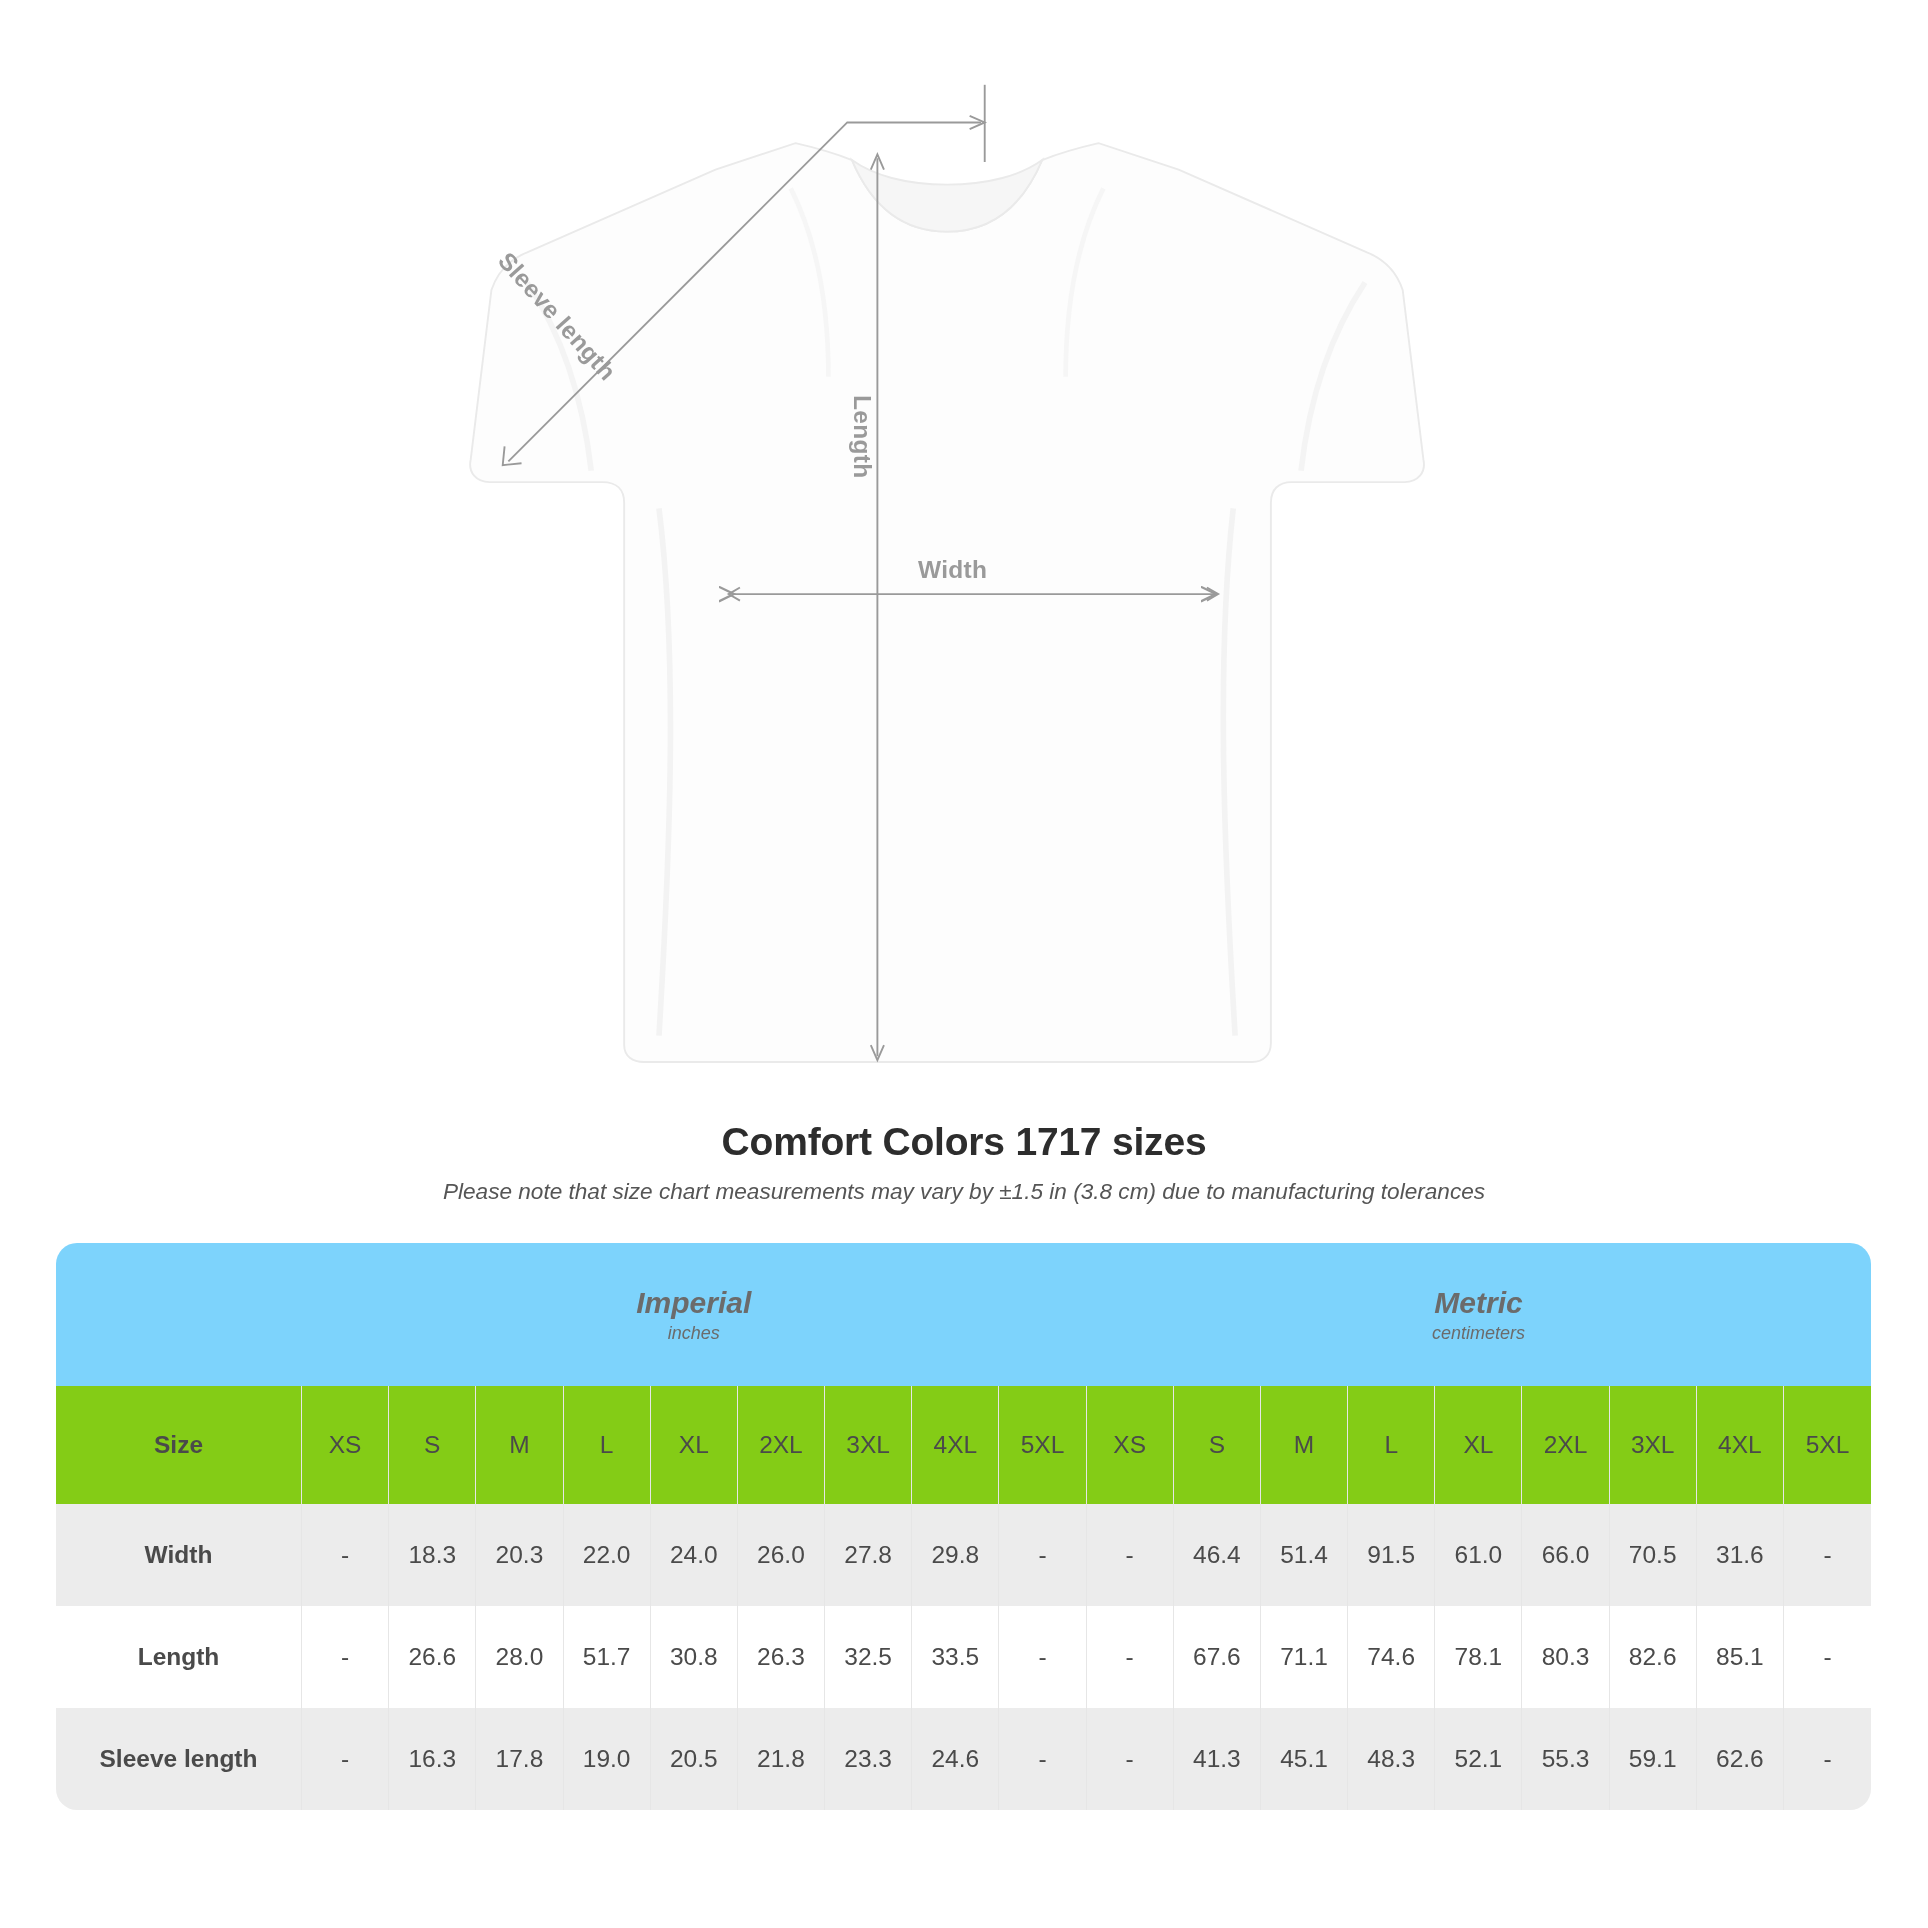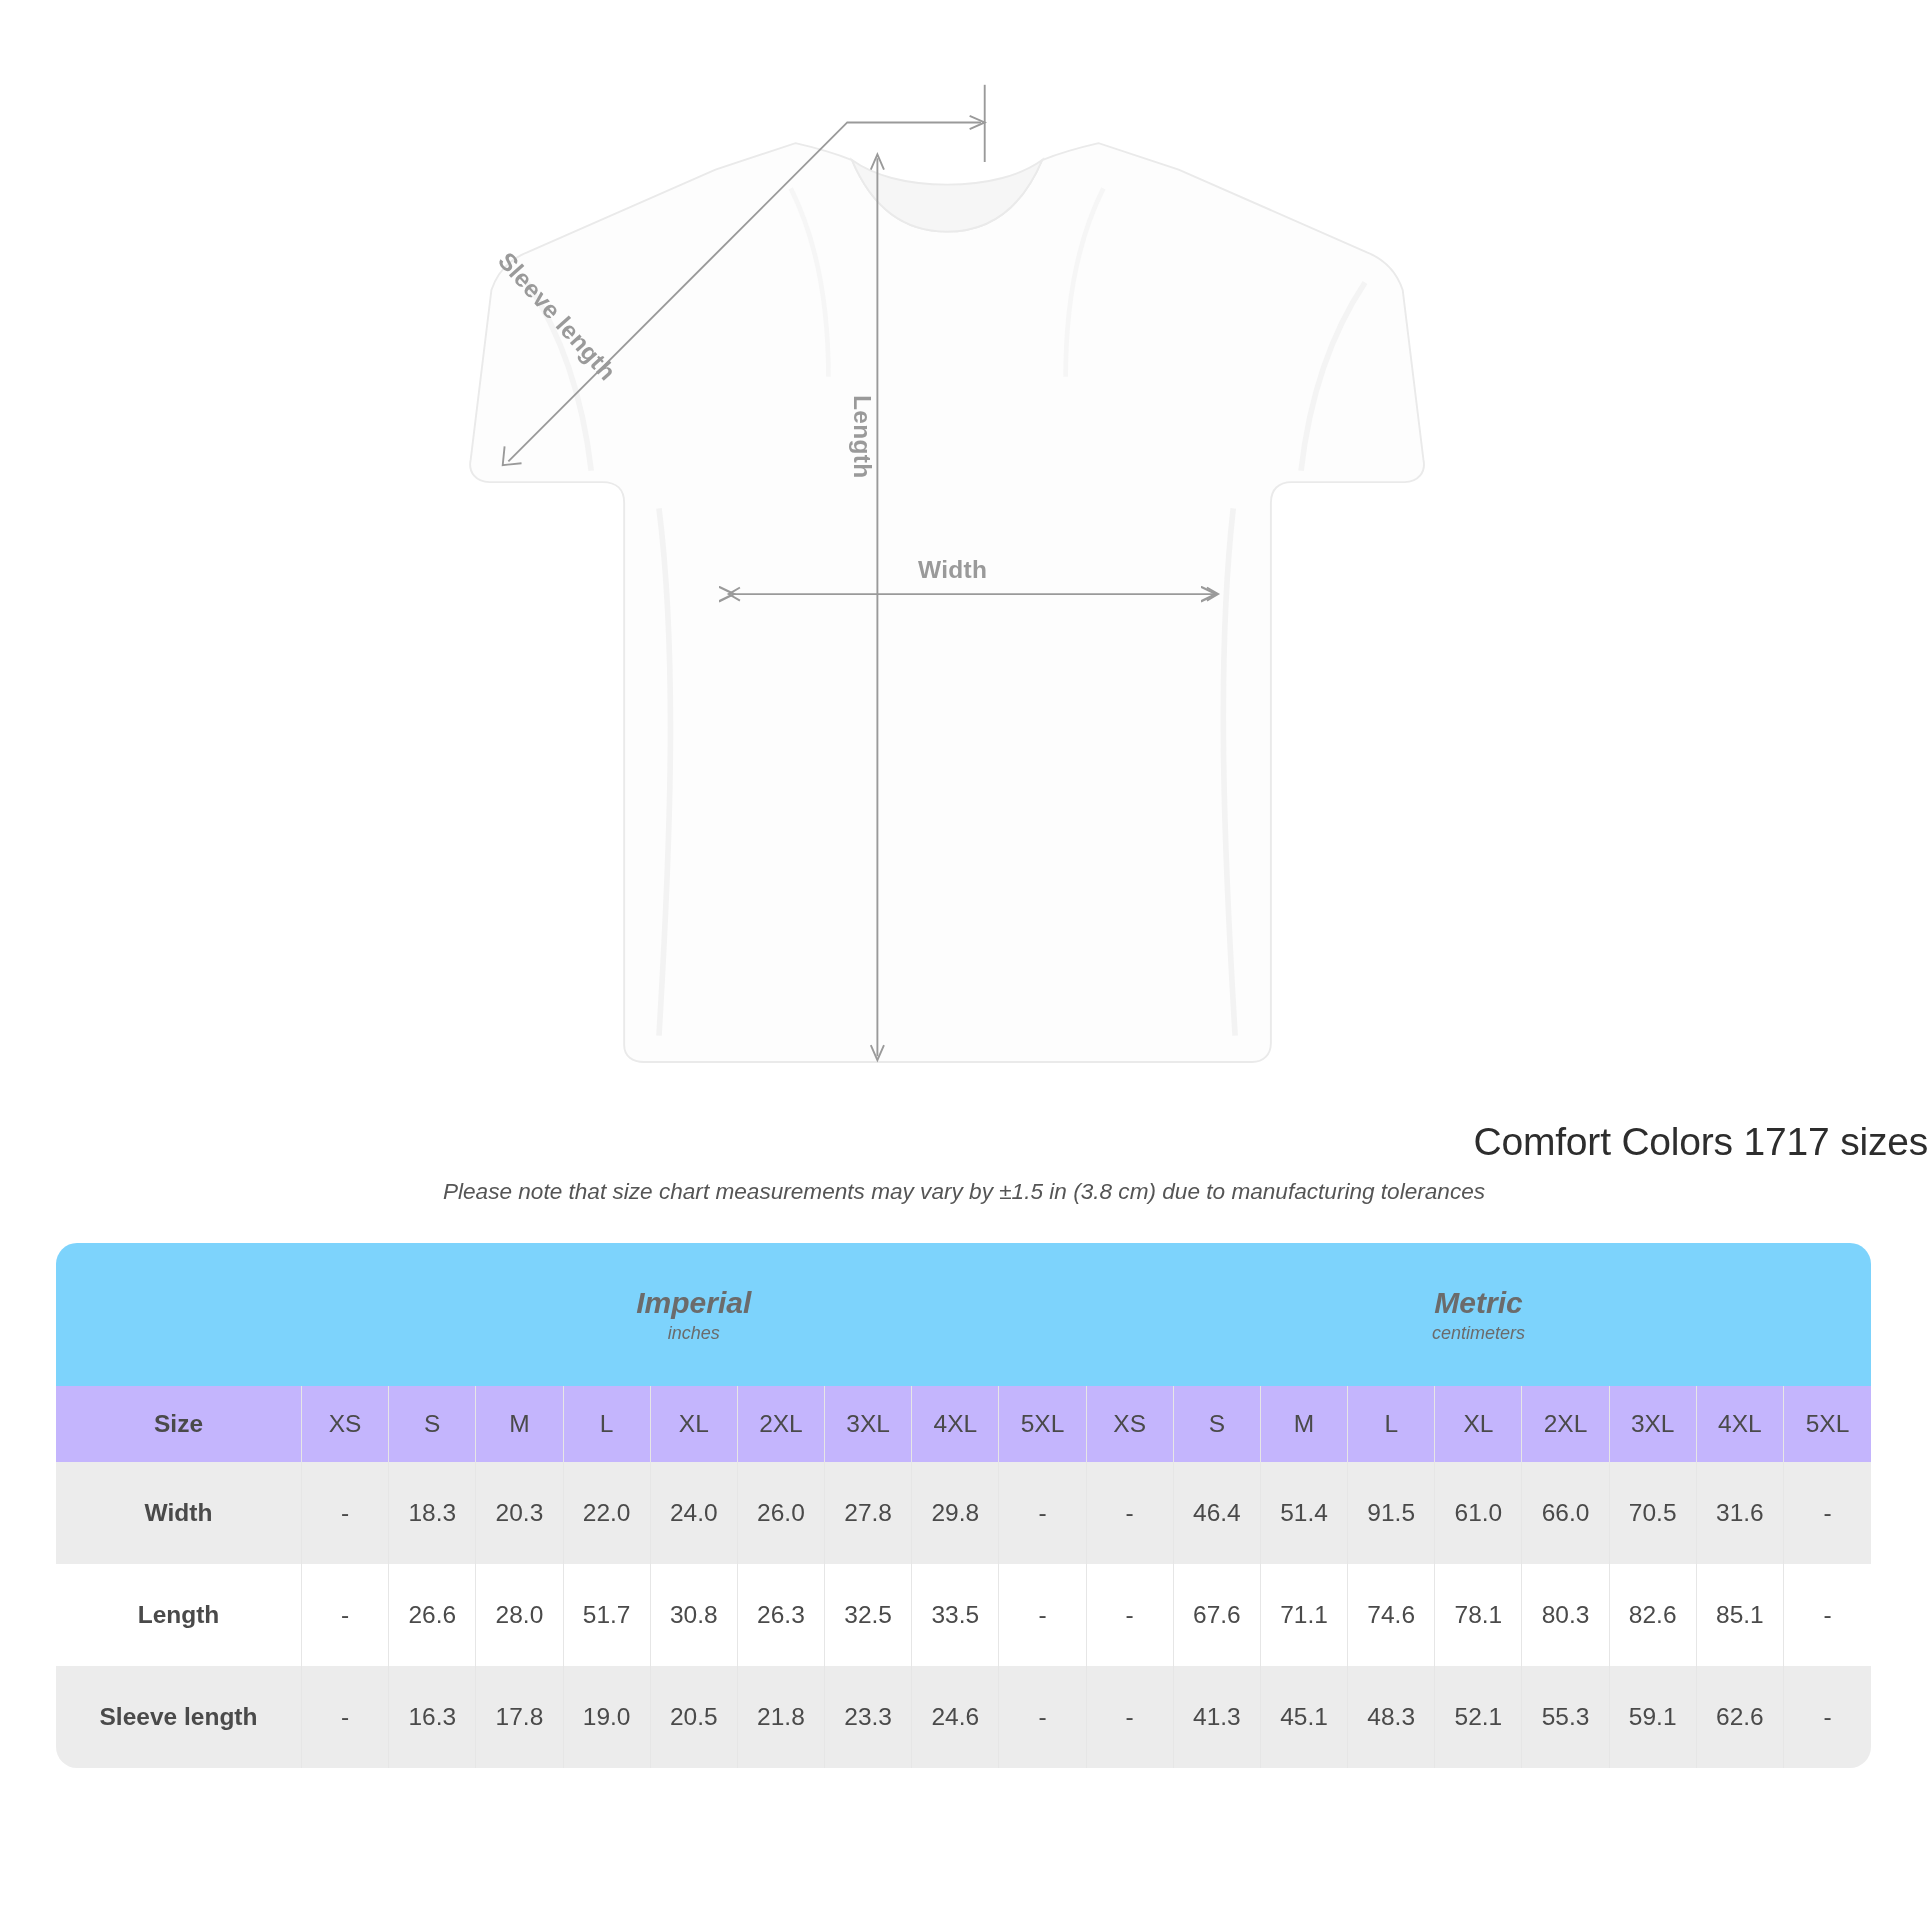--- a/index.html
+++ b/index.html
@@ -53,25 +53,24 @@
     transform-origin: left top;
   }
 
   
   .title-block {
     text-align: center;
     margin-top: 9.4px;
   }
   .chart-title {
     font-size: 39px;
-    font-weight: normal;
+    font-weight: bold;
     color: #2d2d2d;
     margin: 0 0 15px 0;
     letter-spacing: -0.2px;
-    text-align: right;
   }
   .chart-note {
     font-size: 22.6px;
     font-style: italic;
     color: #555;
     margin: 12px;
   }
 
   
   .table-wrap {
@@ -108,22 +107,22 @@
     line-height: 1.25;
   }
   .unit-sub {
     font-size: 18px;
     font-style: italic;
     color: #6b6b6b;
     line-height: 1.3;
   }
 
   .head-row td {
-    background: #c4b5fd;
-    height: 76px;
+    background: #84cc16;
+    height: 118px;
     font-weight: bold;
     font-size: 24.5px;
     color: #4a4a4a;
   }
   .head-row td.rowlabel { font-weight: bold; }
 
   .data-row td {
     height: 102px;
     font-size: 24.5px;
   }

